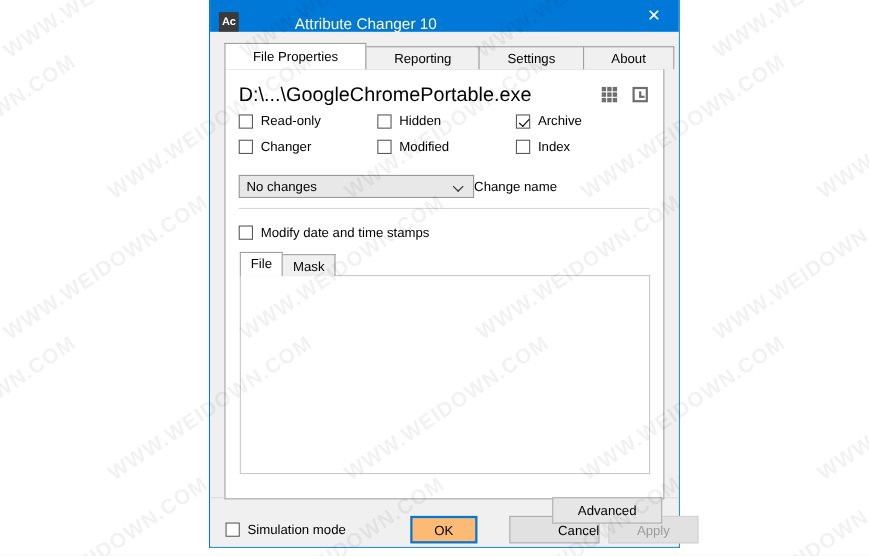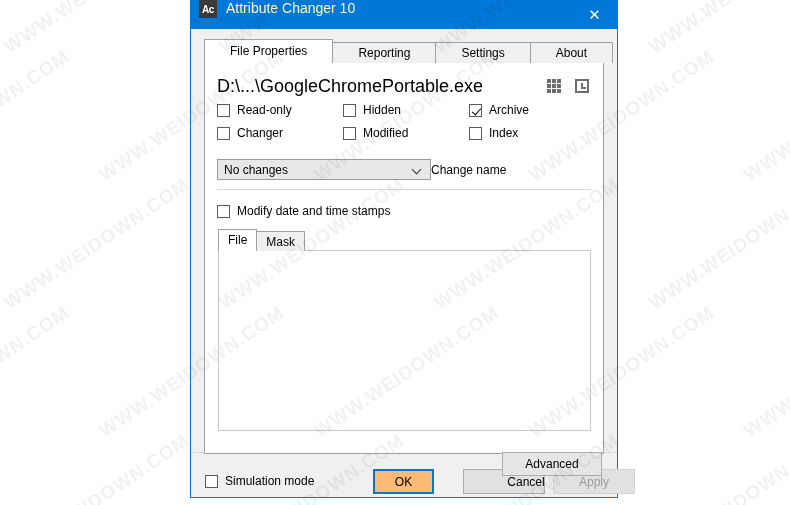--- a/index.html
+++ b/index.html
@@ -49,22 +49,23 @@
     border-top: none;
     box-sizing: border-box;
     z-index: 2;
   }
 
   
   #title-bar {
     height: 29px;
     background: #0078d7;
     display: flex;
-    align-items: flex-start;
+    align-items: flex-end;
     position: relative;
+    gap: 42px;
   }
   #app-icon {
     width: 18px;
     height: 18px;
     background: #3a3a3a;
     color: #ffffff;
     font-size: 10px;
     font-weight: bold;
     display: flex;
     align-items: center;

